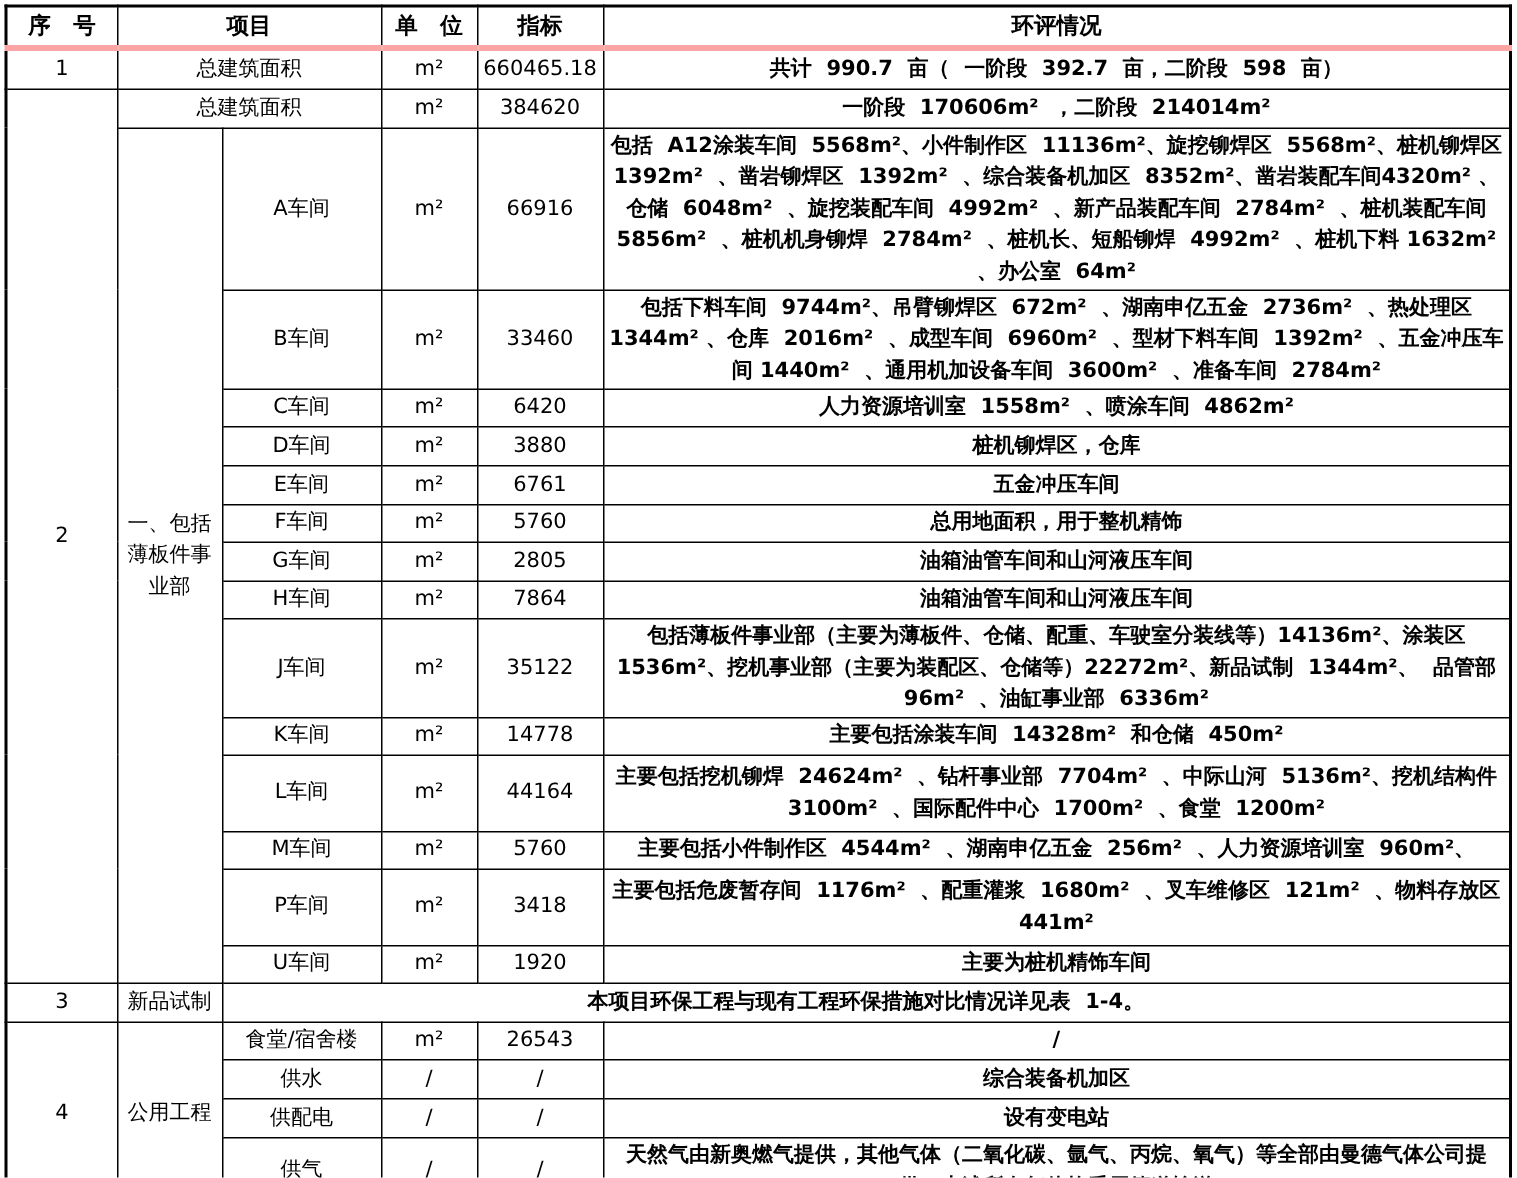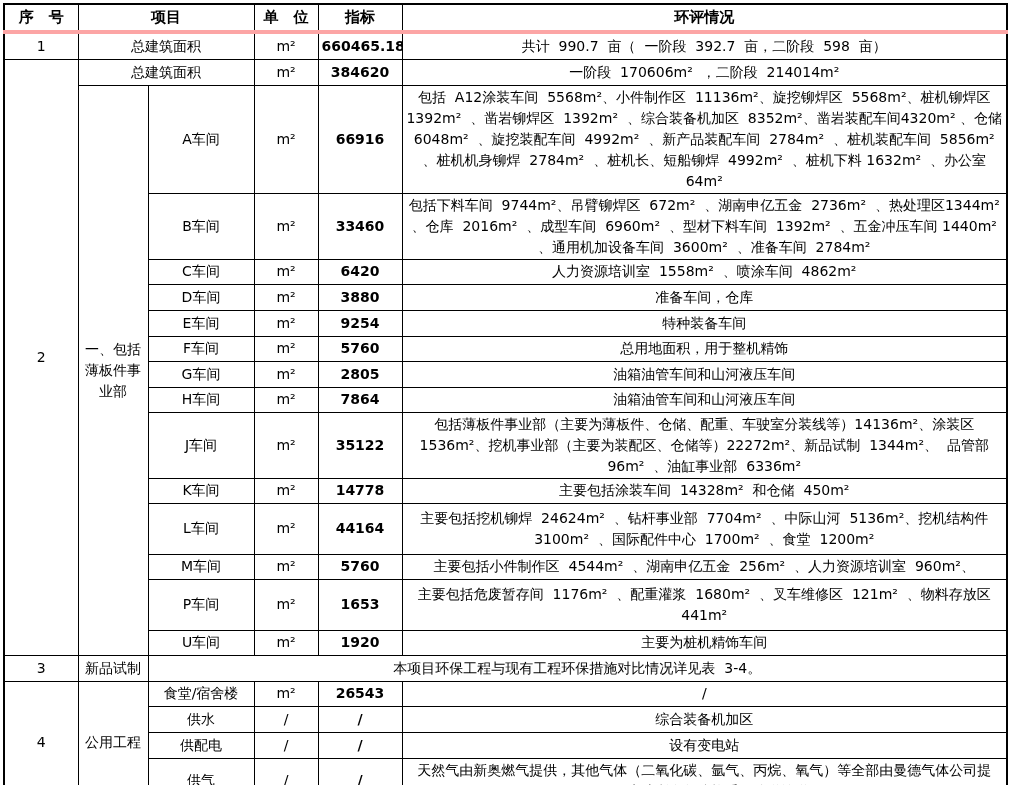--- a/index.html
+++ b/index.html
@@ -28,22 +28,22 @@
     line-height: 21px;
     overflow: hidden;
     word-break: break-word;
   }
   .eia-table thead th {
     border-bottom: 4px solid #fca5a5;
     font-size: 15px;
     font-weight: bold;
     padding: 2px 3px;
   }
-  .c-eia { white-space: pre-wrap; }
-  .c-indicator { white-space: nowrap; font-weight: bold; }
+  .c-eia { white-space: pre-wrap; font-weight: bold; }
+  .c-indicator { white-space: nowrap; }
 </style>
 </head>
 <body>
 
 <div class="page">
   <table class="eia-table">
     <colgroup>
       <col style="width:74px">
       <col style="width:70px">
       <col style="width:106px">
@@ -94,27 +94,27 @@
       <tr style="height:25px">
         <td>C车间</td>
         <td>m²</td>
         <td class="c-indicator">6420</td>
         <td class="c-eia">人力资源培训室  1558m²  、喷涂车间  4862m²</td>
       </tr>
       <tr style="height:26px">
         <td>D车间</td>
         <td>m²</td>
         <td class="c-indicator">3880</td>
-        <td class="c-eia">准备车间，仓库</td>
+        <td class="c-eia">桩机铆焊区，仓库</td>
       </tr>
       <tr style="height:26px">
         <td>E车间</td>
         <td>m²</td>
-        <td class="c-indicator">9254</td>
-        <td class="c-eia">特种装备车间</td>
+        <td class="c-indicator">6761</td>
+        <td class="c-eia">五金冲压车间</td>
       </tr>
       <tr style="height:25px">
         <td>F车间</td>
         <td>m²</td>
         <td class="c-indicator">5760</td>
         <td class="c-eia">总用地面积，用于整机精饰</td>
       </tr>
       <tr style="height:26px">
         <td>G车间</td>
         <td>m²</td>
@@ -147,34 +147,34 @@
       </tr>
       <tr style="height:25px">
         <td>M车间</td>
         <td>m²</td>
         <td class="c-indicator">5760</td>
         <td class="c-eia">主要包括小件制作区  4544m²  、湖南申亿五金  256m²  、人力资源培训室  960m²、</td>
       </tr>
       <tr style="height:51px">
         <td>P车间</td>
         <td>m²</td>
-        <td class="c-indicator">1653</td>
+        <td class="c-indicator">3418</td>
         <td class="c-eia">主要包括危废暂存间  1176m²  、配重灌浆  1680m²  、叉车维修区  121m²  、物料存放区  441m²</td>
       </tr>
       <tr style="height:25px">
         <td>U车间</td>
         <td>m²</td>
         <td class="c-indicator">1920</td>
         <td class="c-eia">主要为桩机精饰车间</td>
       </tr>
 
       <tr style="height:26px">
         <td>3</td>
         <td>新品试制</td>
-        <td colspan="4" class="c-eia">本项目环保工程与现有工程环保措施对比情况详见表  3-4。</td>
+        <td colspan="4" class="c-eia">本项目环保工程与现有工程环保措施对比情况详见表  1-4。</td>
       </tr>
 
       <tr style="height:25px">
         <td rowspan="4">4</td>
         <td rowspan="4">公用工程</td>
         <td>食堂/宿舍楼</td>
         <td>m²</td>
         <td class="c-indicator">26543</td>
         <td class="c-eia">/</td>
       </tr>

